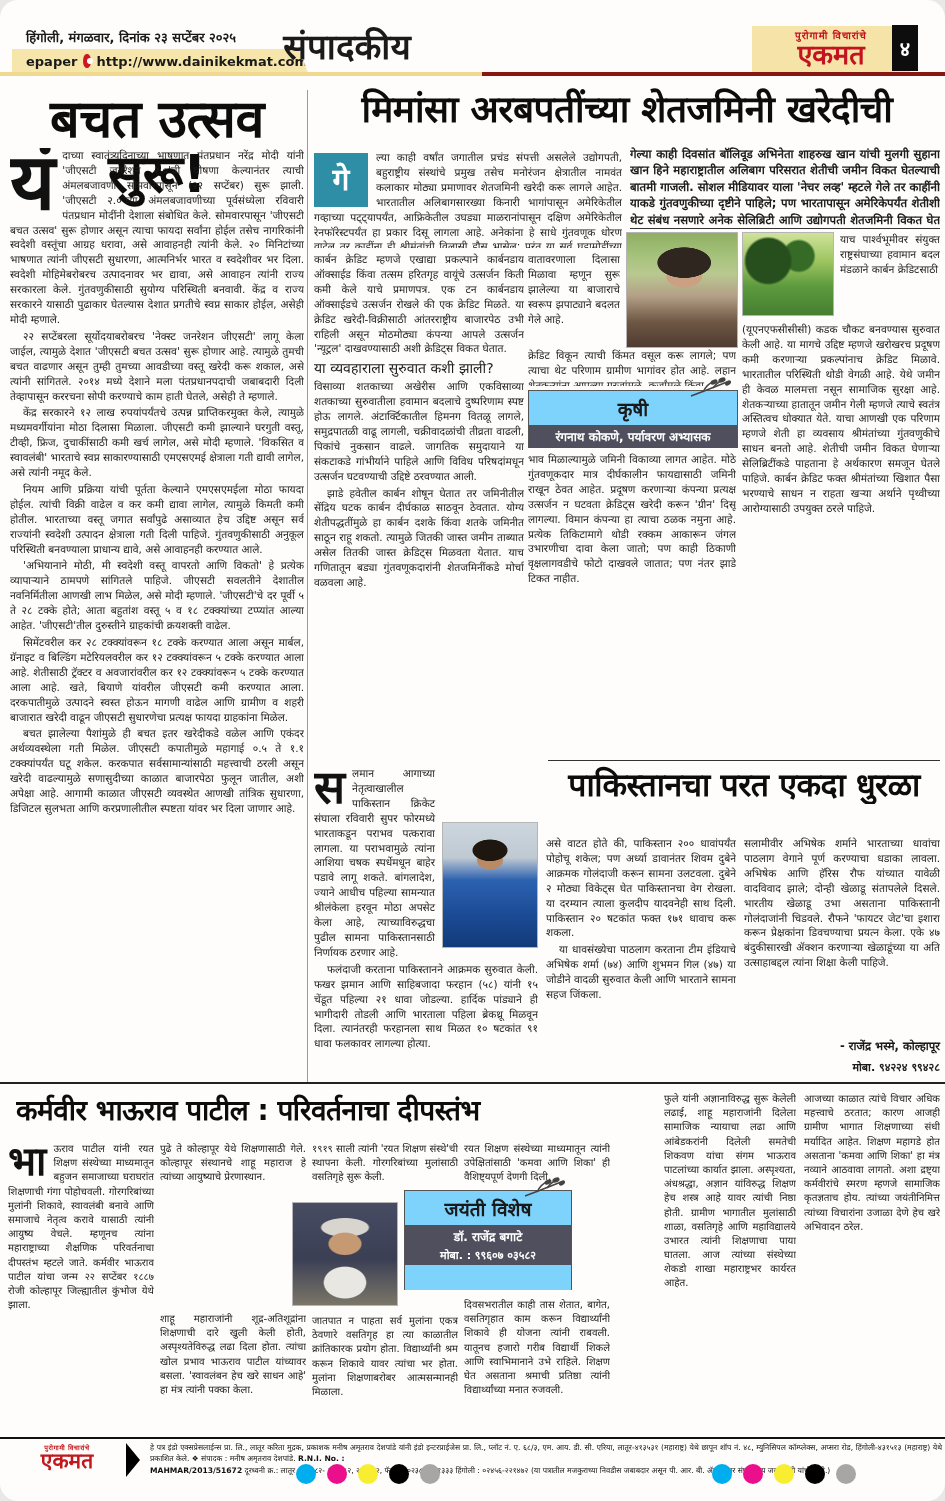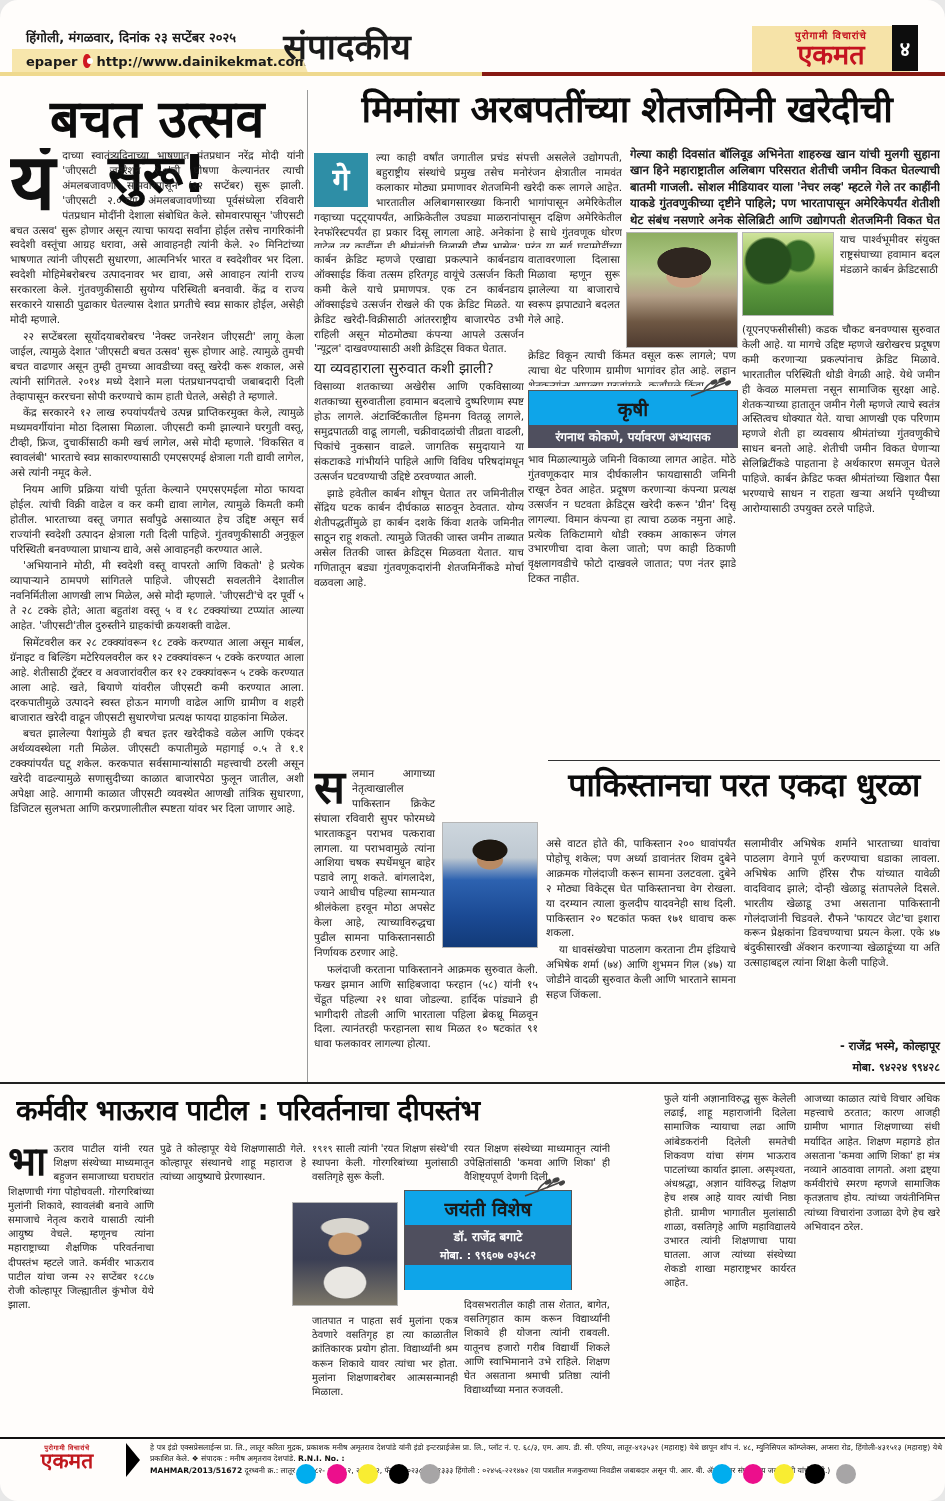--- a/index.html
+++ b/index.html
@@ -54,21 +54,21 @@
   .photo-cricket{float:right;width:96px;height:126px;margin:56px 0 4px 7px;background:
       radial-gradient(ellipse 30% 14% at 50% 22%,#1d1710 0 60%,transparent 64%),
       radial-gradient(ellipse 22% 12% at 50% 30%,#b98a63 0 60%,transparent 66%),
       linear-gradient(180deg,#cdd6dd 0%,#bfc9d2 28%,#2d62b0 46%,#1b4a94 75%,#123a78 100%);}
   .photo-patil{background:
       radial-gradient(ellipse 34% 26% at 50% 78%,#e9e7e2 0 58%,transparent 62%),
       radial-gradient(ellipse 26% 18% at 50% 40%,#c59a72 0 58%,transparent 64%),
       radial-gradient(ellipse 40% 16% at 50% 24%,#d8d5ce 0 55%,transparent 60%),
       linear-gradient(180deg,#474c63 0%,#3b3f54 55%,#7b7668 100%);}
   
-  .info-box{background:#0ea5e9;border:1.5px solid #555;border-bottom:none;box-sizing:border-box;}
+  .info-box{background:#7dd3fc;border:1.5px solid #555;border-bottom:none;box-sizing:border-box;}
   .info-box .ib-title{text-align:center;font-weight:800;font-size:19px;padding:5px 0 3px;}
   .info-box .ib-bar{background:#4f4f5e;color:#fff;text-align:center;font-weight:700;font-size:12px;padding:3px 2px;}
   .info-box .ib-bar .ib-sub{font-weight:600;font-size:11px;display:block;margin-top:2px;}
   .flourish{position:absolute;top:-15px;right:6px;}
   
   .pk-byline{left:744px;top:1038px;width:196px;text-align:right;font-size:11.5px;font-weight:800;}
   .pk-byline .mob{font-weight:600;font-size:11px;margin-top:6px;}
   
   .f-rule{left:0;top:1437px;width:945px;height:2px;background:#111;}
   .f-logo{left:8px;top:1443px;width:118px;text-align:center;}
@@ -187,20 +187,21 @@
   </div>
 
   <div class="abs hrule" style="left:0;top:1082px;width:945px;height:2px;background:#222;"></div>
   <div class="abs headline ka-head">कर्मवीर भाऊराव पाटील : परिवर्तनाचा दीपस्तंभ</div>
 
   <div class="abs txt" style="left:8px;top:1142px;width:146px;height:288px;font-size:10px;">
     <span class="dc dc-bha">भा</span>
     <span>ऊराव पाटील यांनी रयत शिक्षण संस्थेच्या माध्यमातून बहुजन समाजाच्या घराघरांत शिक्षणाची गंगा पोहोचवली. गोरगरिबांच्या मुलांनी शिकावे, स्वावलंबी बनावे आणि समाजाचे नेतृत्व करावे यासाठी त्यांनी आयुष्य वेचले. म्हणूनच त्यांना महाराष्ट्राच्या शैक्षणिक परिवर्तनाचा दीपस्तंभ म्हटले जाते. कर्मवीर भाऊराव पाटील यांचा जन्म २२ सप्टेंबर १८८७ रोजी कोल्हापूर जिल्ह्यातील कुंभोज येथे झाला.</span>
   </div>
   <div class="abs txt" style="left:160px;top:1142px;width:146px;height:56px;font-size:10px;">पुढे ते कोल्हापूर येथे शिक्षणासाठी गेले. कोल्हापूर संस्थानचे शाहू महाराज हे त्यांच्या आयुष्याचे प्रेरणास्थान.</div>
+  <div class="abs txt" style="left:160px;top:1312px;width:146px;height:118px;font-size:10px;">शाहू महाराजांनी शूद्र-अतिशूद्रांना शिक्षणाची दारे खुली केली होती, अस्पृश्यतेविरुद्ध लढा दिला होता. त्यांचा खोल प्रभाव भाऊराव पाटील यांच्यावर बसला. 'स्वावलंबन हेच खरे साधन आहे' हा मंत्र त्यांनी पक्का केला.</div>
   <div class="abs txt" style="left:312px;top:1142px;width:146px;height:50px;font-size:10px;">१९१९ साली त्यांनी 'रयत शिक्षण संस्थे'ची स्थापना केली. गोरगरिबांच्या मुलांसाठी वसतिगृहे सुरू केली.</div>
   <div class="abs txt" style="left:312px;top:1314px;width:146px;height:116px;font-size:10px;">जातपात न पाहता सर्व मुलांना एकत्र ठेवणारे वसतिगृह हा त्या काळातील क्रांतिकारक प्रयोग होता. विद्यार्थ्यांनी श्रम करून शिकावे यावर त्यांचा भर होता. मुलांना शिक्षणाबरोबर आत्मसन्मानही मिळाला.</div>
   <div class="abs txt" style="left:464px;top:1142px;width:146px;height:44px;font-size:10px;">रयत शिक्षण संस्थेच्या माध्यमातून त्यांनी उपेक्षितांसाठी 'कमवा आणि शिका' ही वैशिष्ट्यपूर्ण देणगी दिली.</div>
   <div class="abs txt" style="left:464px;top:1298px;width:146px;height:132px;font-size:10px;">दिवसभरातील काही तास शेतात, बागेत, वसतिगृहात काम करून विद्यार्थ्यांनी शिकावे ही योजना त्यांनी राबवली. यातूनच हजारो गरीब विद्यार्थी शिकले आणि स्वाभिमानाने उभे राहिले. शिक्षण घेत असताना श्रमाची प्रतिष्ठा त्यांनी विद्यार्थ्यांच्या मनात रुजवली.</div>
   <div class="abs txt" style="left:664px;top:1092px;width:132px;height:338px;font-size:10px;">फुले यांनी अज्ञानाविरुद्ध सुरू केलेली लढाई, शाहू महाराजांनी दिलेला सामाजिक न्यायाचा लढा आणि आंबेडकरांनी दिलेली समतेची शिकवण यांचा संगम भाऊराव पाटलांच्या कार्यात झाला. अस्पृश्यता, अंधश्रद्धा, अज्ञान यांविरुद्ध शिक्षण हेच शस्त्र आहे यावर त्यांची निष्ठा होती. ग्रामीण भागातील मुलांसाठी शाळा, वसतिगृहे आणि महाविद्यालये उभारत त्यांनी शिक्षणाचा पाया घातला. आज त्यांच्या संस्थेच्या शेकडो शाखा महाराष्ट्रभर कार्यरत आहेत.</div>
   <div class="abs txt" style="left:804px;top:1092px;width:136px;height:338px;font-size:10px;">आजच्या काळात त्यांचे विचार अधिक महत्त्वाचे ठरतात; कारण आजही ग्रामीण भागात शिक्षणाच्या संधी मर्यादित आहेत. शिक्षण महागडे होत असताना 'कमवा आणि शिका' हा मंत्र नव्याने आठवावा लागतो. अशा द्रष्ट्या कर्मवीरांचे स्मरण म्हणजे सामाजिक कृतज्ञताच होय. त्यांच्या जयंतीनिमित्त त्यांच्या विचारांना उजाळा देणे हेच खरे अभिवादन ठरेल.</div>
 
   <div class="abs photo photo-patil" style="left:292px;top:1202px;width:106px;height:104px;"></div>
 
   <div class="abs info-box" style="left:404px;top:1190px;width:168px;height:100px;">

